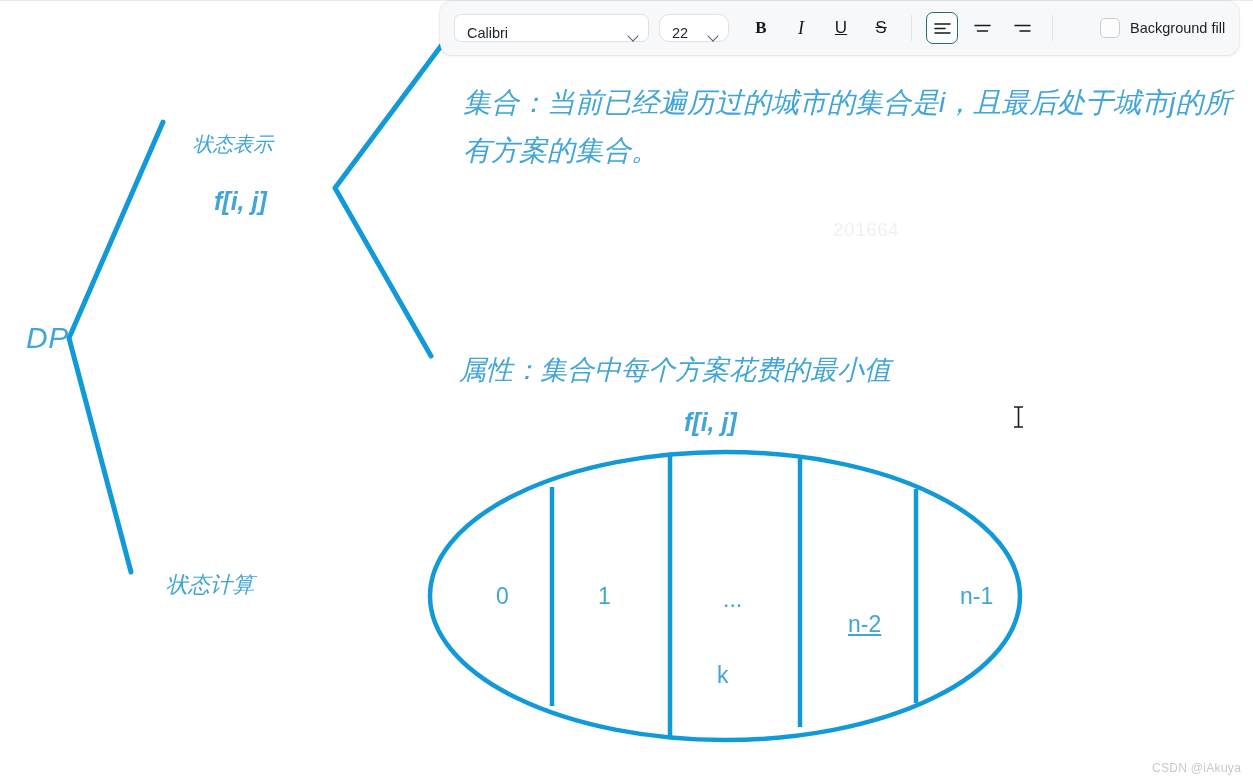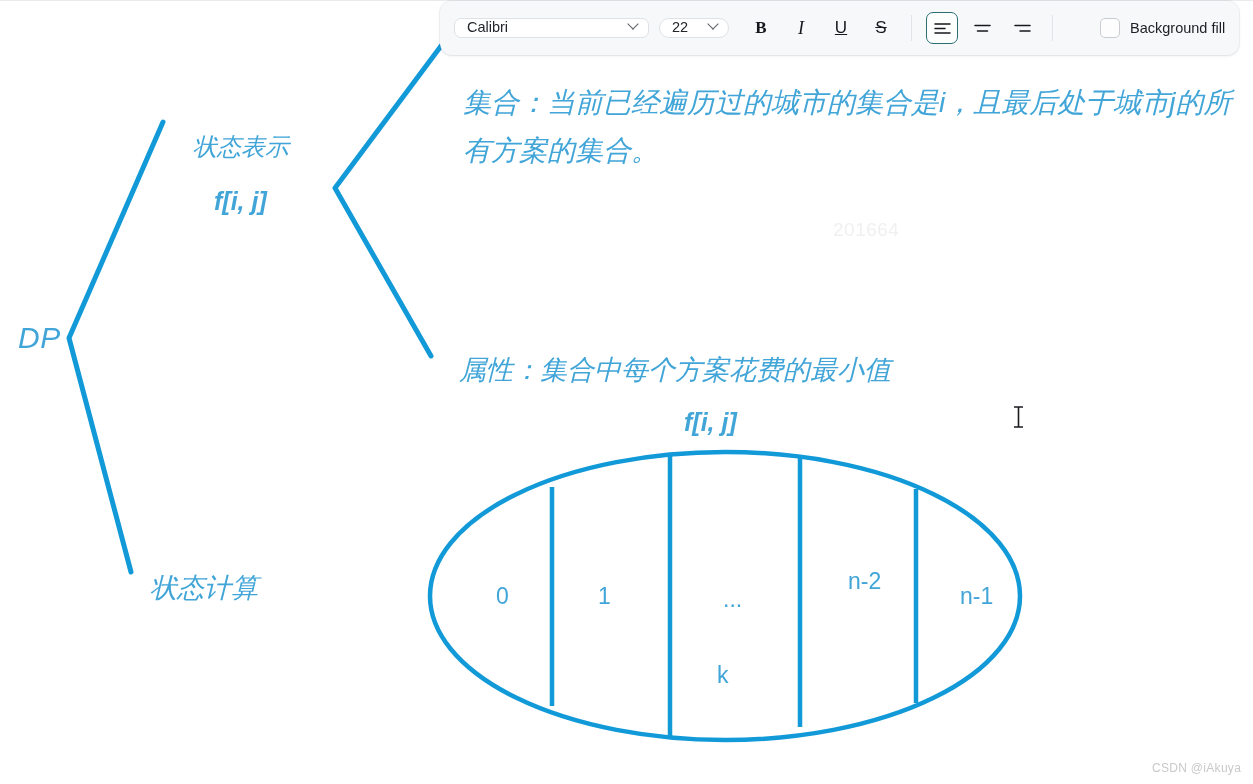--- a/index.html
+++ b/index.html
@@ -43,36 +43,36 @@
   
   .canvas-text {
     position: absolute;
     color: #41a5d8;
     white-space: nowrap;
     line-height: 1.35;
     font-style: italic;
   }
 
   #dp-label {
-    left: 18px; top: 318px;
+    left: 26px; top: 318px;
     font-size: 30px;
     letter-spacing: 0.5px;
   }
   #state-repr-label {
     left: 193px; top: 131px;
-    font-size: 24px;
+    font-size: 20px;
   }
   #state-repr-formula {
     left: 214px; top: 185px;
     font-size: 25px;
     font-weight: 600;
   }
   #state-calc-label {
-    left: 150px; top: 570px;
-    font-size: 27px;
+    left: 166px; top: 570px;
+    font-size: 22px;
     text-align: center;
   }
   #set-desc {
     left: 463px; top: 79px;
     font-size: 28px;
     white-space: normal;
     width: 790px;
     line-height: 1.72;
   }
   #attr-desc {
@@ -88,21 +88,21 @@
   
   .cell-label {
     position: absolute;
     color: #41a5d8;
     font-size: 23px;
     white-space: nowrap;
   }
   #cell-0  { left: 496px; top: 583px; }
   #cell-1  { left: 598px; top: 583px; }
   #cell-2  { left: 723px; top: 586px; }
-  #cell-3  { left: 848px; top: 568px; }
+  #cell-3  { left: 848px; top: 611px; text-decoration: underline; }
   #cell-4  { left: 960px; top: 583px; }
   #cell-k  { left: 717px; top: 662px; }
 
   
   #watermark-center {
     position: absolute;
     left: 833px; top: 219px;
     color: #f0f0f0;
     font-size: 19px;
     letter-spacing: 0.5px;
@@ -129,26 +129,26 @@
     height: 54px;
     background: #f7f8f9;
     border-radius: 12px;
     box-shadow: 0 1px 3px rgba(20,25,35,.10), 0 0 0 1px rgba(20,25,35,.045);
     display: flex;
     align-items: center;
     padding: 0 14px;
     box-sizing: border-box;
   }
   .tb-select {
-    height: 20px;
+    height: 28px;
     background: #ffffff;
     border: 1px solid #dfe1e4;
     border-radius: 7px;
     display: flex;
-    align-items: flex-start;
+    align-items: flex-end;
     justify-content: space-between;
     padding: 0 9px 0 12px;
     box-sizing: border-box;
     cursor: pointer;
     font-size: 14px;
     color: #22252a;
   }
   #font-family-select { width: 195px; margin-right: 10px; }
   #font-size-select   { width: 70px;  margin-right: 12px; border-radius: 10px; }
   .tb-select .sel-value { font-size: 14.5px; color: #22252a; }

